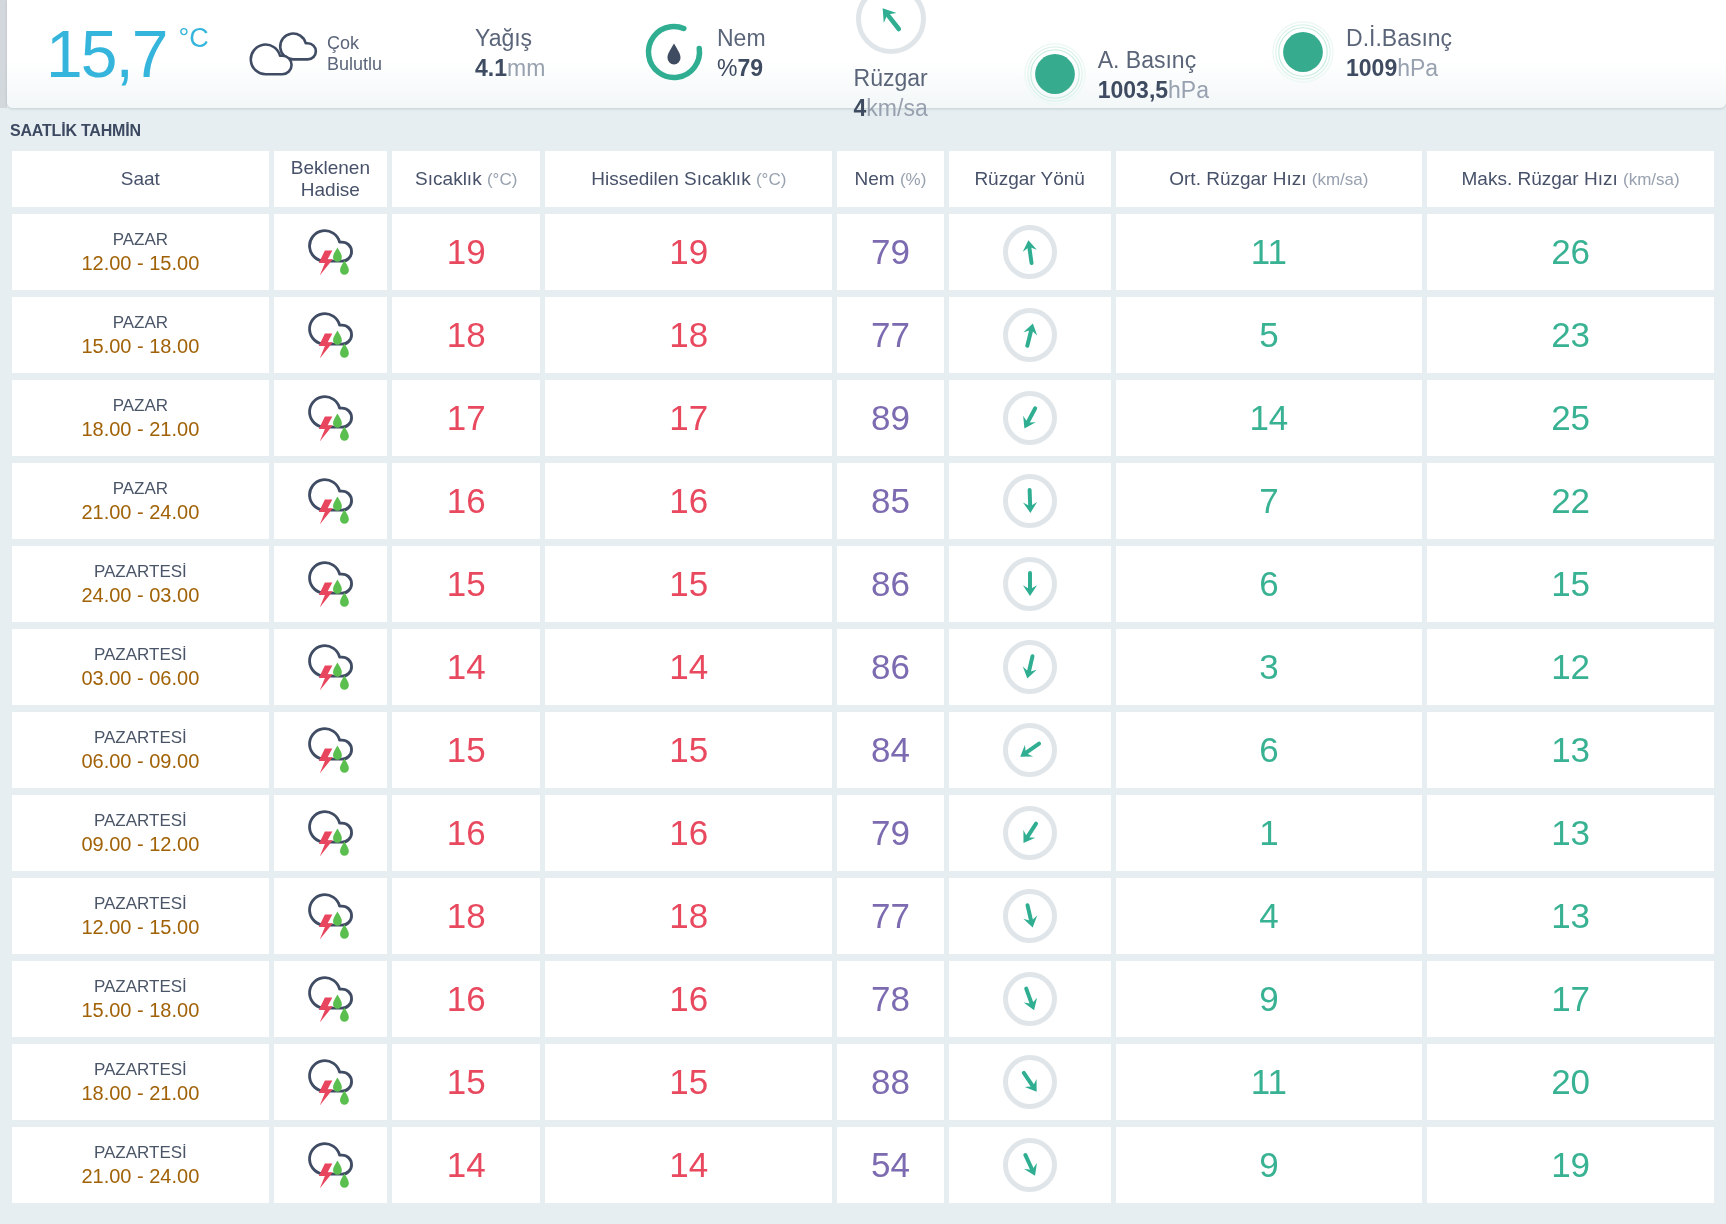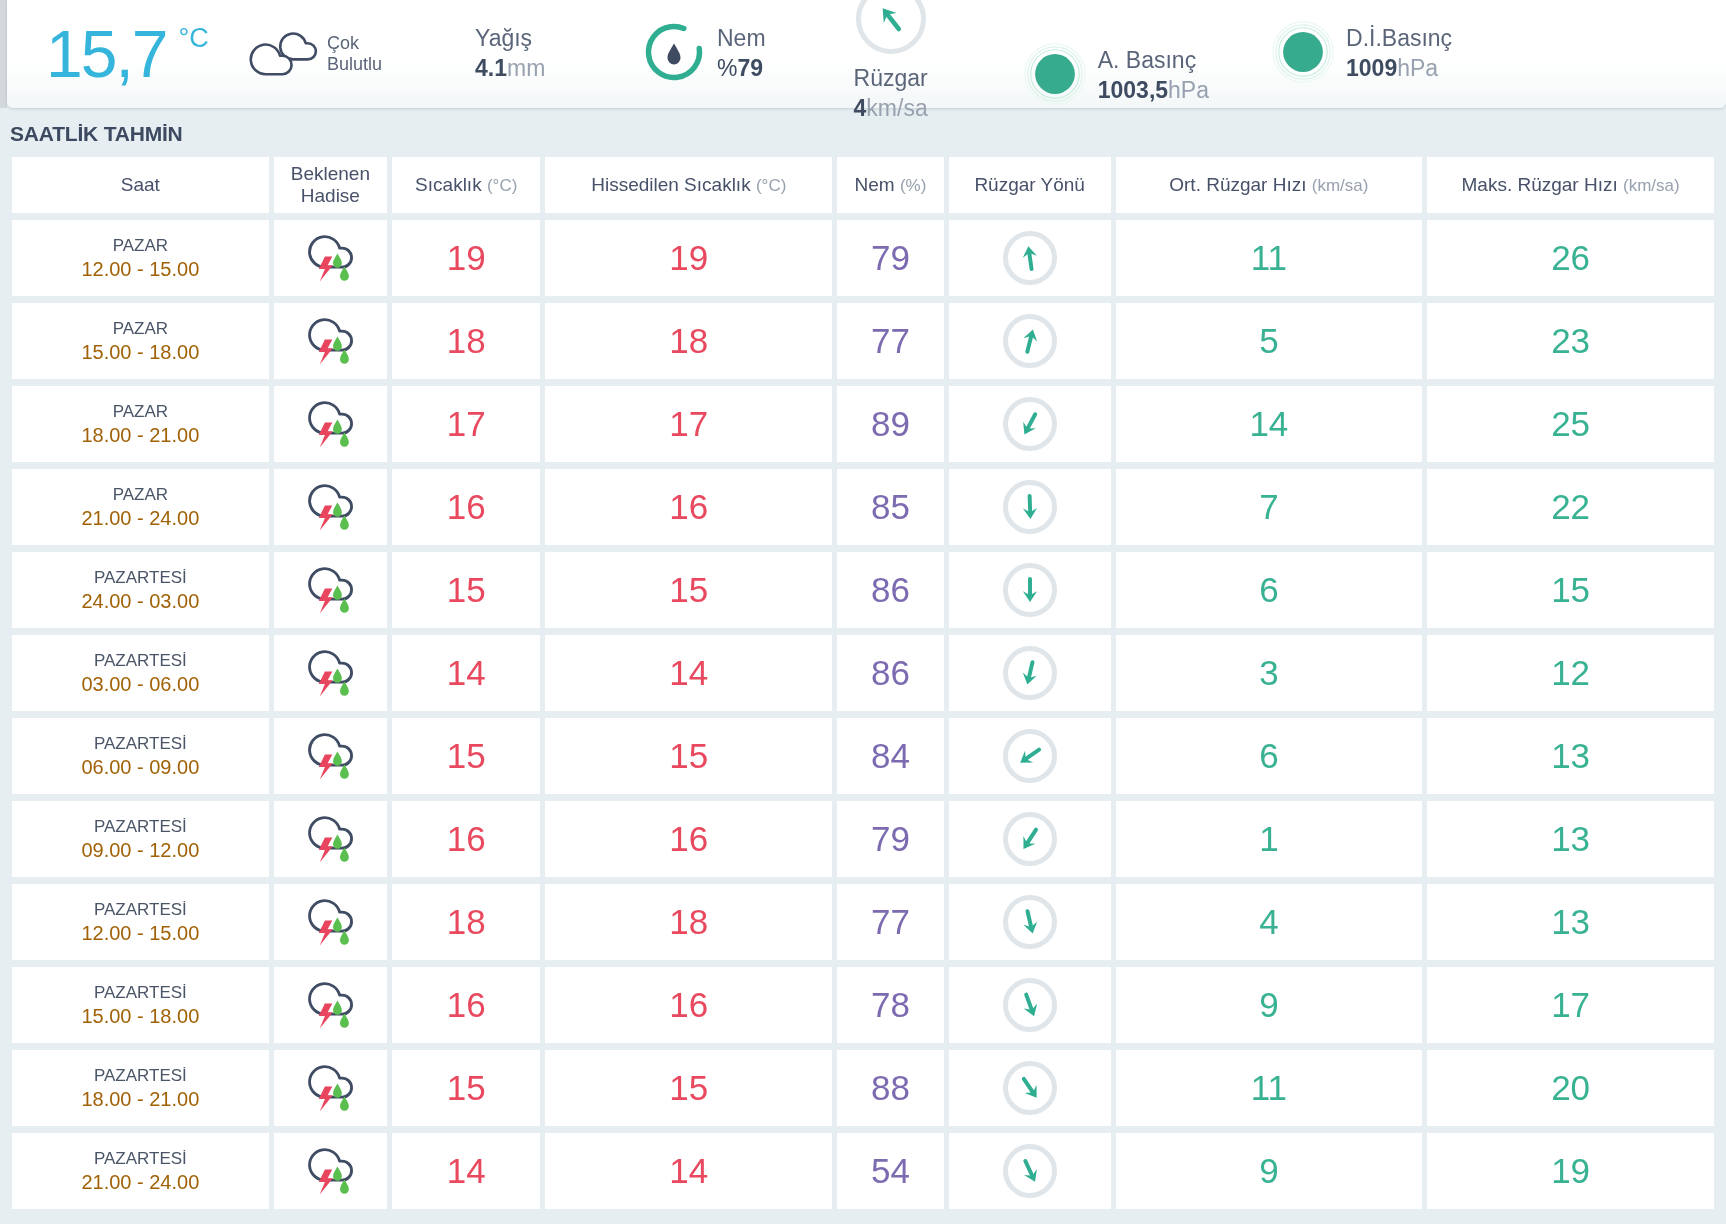--- a/index.html
+++ b/index.html
@@ -30,21 +30,21 @@
   .g-dibasinc{margin-left:61px;justify-content:center;}
   .metric-text{display:flex;flex-direction:column;align-items:flex-start;line-height:1.3;}
   .m-label{font-size:23px;color:#5b6579;}
   .m-value{font-size:23px;color:#98a1af;}
   .m-value b{color:#3e4b60;font-weight:700;}
   .m-value .pre{color:#3e4b60;font-weight:400;}
   .wind-circle{width:60px;height:60px;border:5px solid #dfe5e9;border-radius:50%;
     display:flex;align-items:center;justify-content:center;color:#2fae92;}
   .arr{display:inline-flex;}
   
-  .section-title{margin:14px 0 4px 10px;font-size:21px;font-weight:700;color:#3c4961;letter-spacing:-.2px;}
+  .section-title{margin:14px 0 4px 10px;font-size:16px;font-weight:700;color:#3c4961;letter-spacing:-.2px;}
   table.forecast{border-collapse:separate;border-spacing:5px 7px;width:1712px;margin:0 7px;table-layout:fixed;}
   .forecast th,.forecast td{background:#ffffff;text-align:center;vertical-align:middle;}
   .forecast th{height:52px;font-weight:400;font-size:19px;color:#475169;line-height:1.15;padding:2px;}
   .h-unit{color:#98a1af;font-size:17px;}
   .forecast td{height:74px;}
   .day{font-size:17px;color:#4a5568;text-align:center;}
   .time{font-size:20px;color:#a16207;margin-top:2px;}
   .num{font-size:35px;}
   .temp{color:#e8495f;}
   .hum{color:#7c6bb0;}

